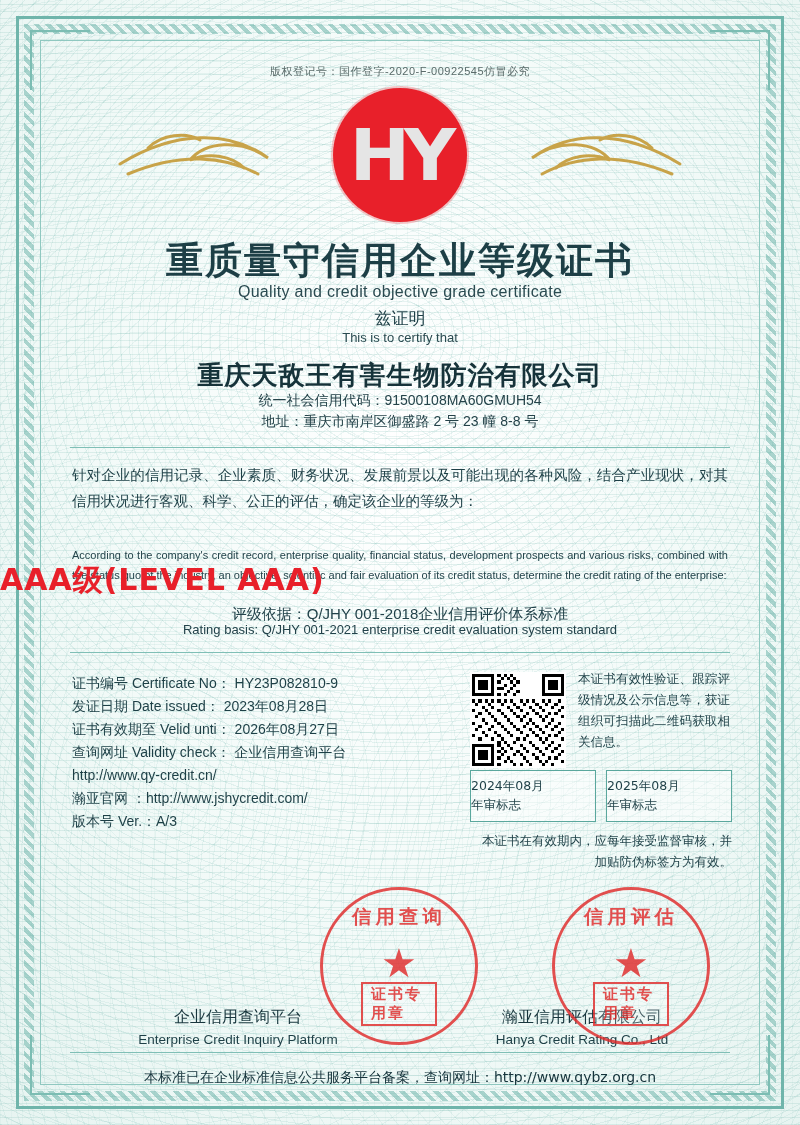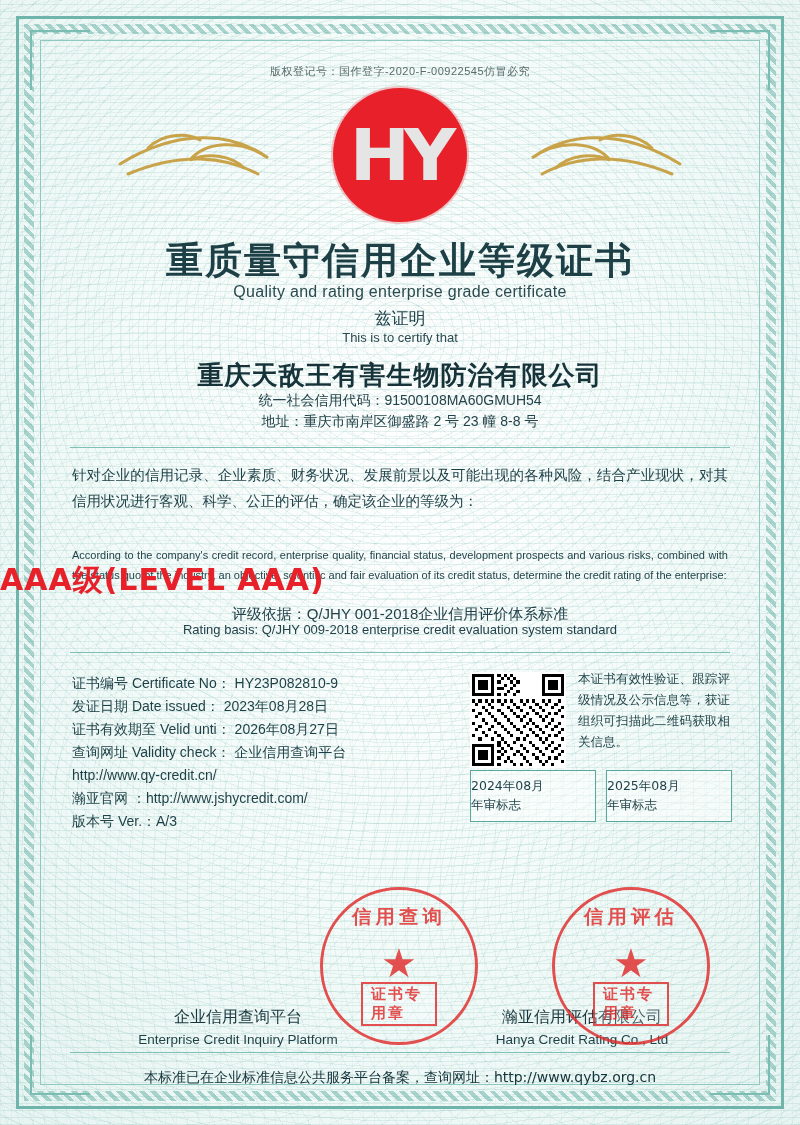--- a/index.html
+++ b/index.html
@@ -240,37 +240,37 @@
           <path d="M652 36 C638 22, 614 20, 600 28"></path>
         </g>
       </svg>
     </div>
 
     <div class="logo-circle">
       <div class="logo-hy">HY</div>
     </div>
 
     <div class="title-cn">重质量守信用企业等级证书</div>
-    <div class="title-en">Quality and rating enterprise grade certificate</div>
+    <div class="title-en">Quality and credit objective grade certificate</div>
 
     <div class="certify-cn">兹证明</div>
     <div class="certify-en">This is to certify that</div>
 
     <div class="company">重庆天敌王有害生物防治有限公司</div>
     <div class="code-line">统一社会信用代码：91500108MA60GMUH54</div>
     <div class="addr-line">地址：重庆市南岸区御盛路 2 号 23 幢 8-8 号</div>
 
     <div class="rule" style="top:447px;"></div>
 
     <div class="body-cn">针对企业的信用记录、企业素质、财务状况、发展前景以及可能出现的各种风险，结合产业现状，对其信用状况进行客观、科学、公正的评估，确定该企业的等级为：</div>
     <div class="body-en">According to the company's credit record, enterprise quality, financial status, development prospects and various risks, combined with the status quo of the industry, an objective, scientific and fair evaluation of its credit status, determine the credit rating of the enterprise:</div>
 
     <div class="level">AAA级(LEVEL AAA)</div>
     <div class="basis-cn">评级依据：Q/JHY 001-2018企业信用评价体系标准</div>
-    <div class="basis-en">Rating basis: Q/JHY 009-2018 enterprise credit evaluation system standard</div>
+    <div class="basis-en">Rating basis: Q/JHY 001-2021 enterprise credit evaluation system standard</div>
 
     <div class="rule" style="top:652px;"></div>
 
     <div class="info">
       <div class="row">
         <span class="lbl-cn">证书编号</span>
         <span>Certificate No：</span>
         <span class="val">HY23P082810-9</span>
       </div>
       <div class="row">
@@ -503,20 +503,21 @@
       <div class="year-box">
         <div>2024年08月</div>
         <div>年审标志</div>
       </div>
       <div class="year-box">
         <div>2025年08月</div>
         <div>年审标志</div>
       </div>
     </div>
 
+    <div class="validity-note">本证书在有效期内，应每年接受监督审核，并加贴防伪标签方为有效。</div>
 
     <div class="org">
       <div class="org-l">
         <div class="org-cn">企业信用查询平台</div>
         <div class="org-en">Enterprise Credit Inquiry Platform</div>
       </div>
       <div class="org-r">
         <div class="org-cn">瀚亚信用评估有限公司</div>
         <div class="org-en">Hanya Credit Rating Co., Ltd</div>
       </div>

